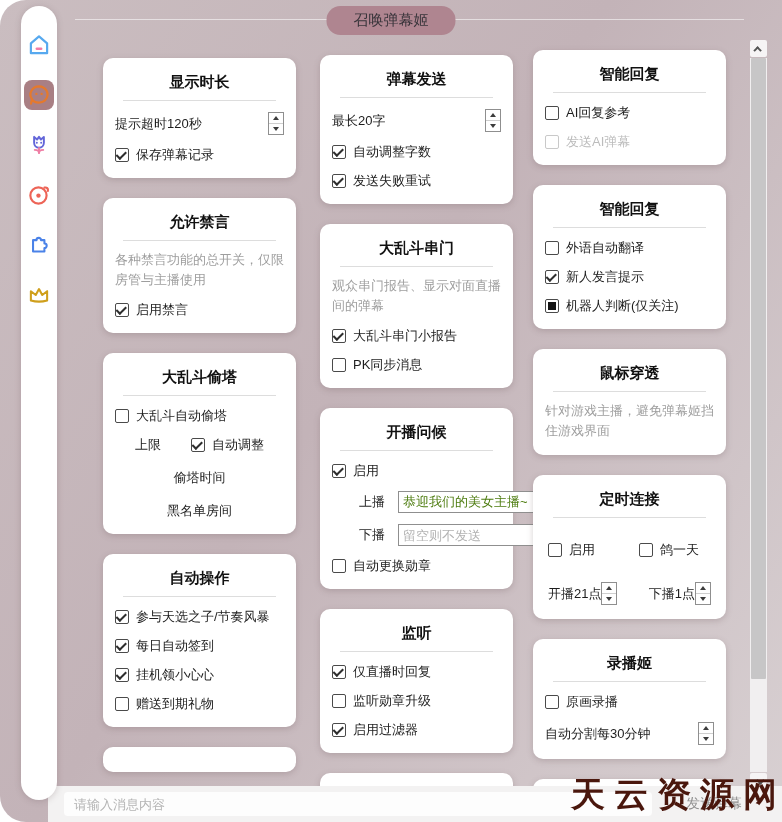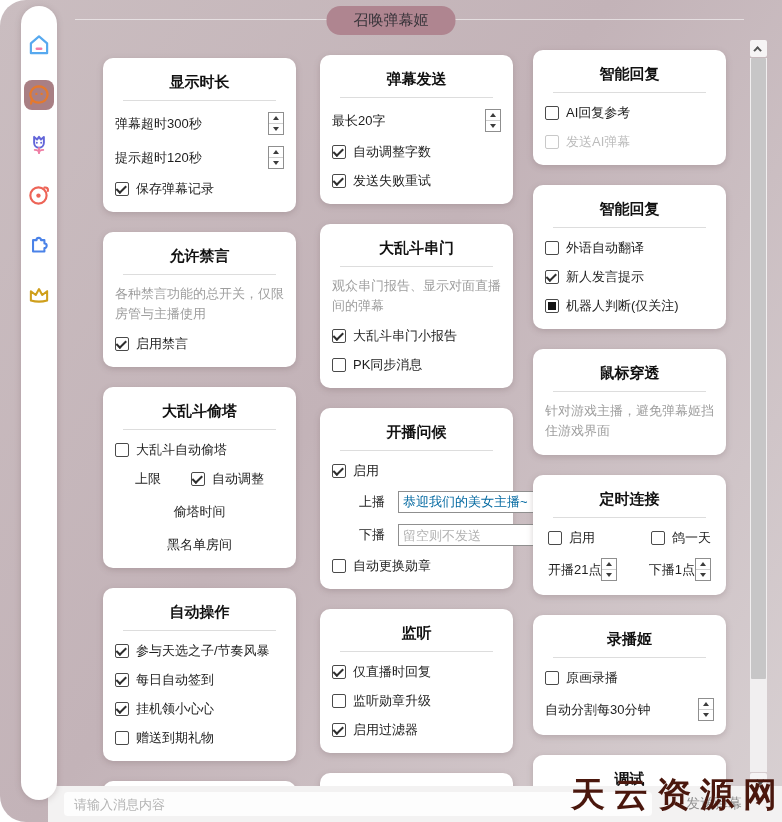--- a/index.html
+++ b/index.html
@@ -48,21 +48,21 @@
   .cb.disabled{border-color:#c9c9c9;cursor:default;}
   
   .spinner{width:16px;height:23px;border:1px solid #8f8f8f;background:#fff;display:flex;flex-direction:column;flex:none;}
   .sp-half{flex:1;display:flex;align-items:center;justify-content:center;cursor:pointer;}
   .sp-half.up{border-bottom:1px solid #cfcfcf;}
   .tri-up{width:0;height:0;border-left:3.5px solid transparent;border-right:3.5px solid transparent;border-bottom:4.5px solid #3c3c3c;}
   .tri-dn{width:0;height:0;border-left:3.5px solid transparent;border-right:3.5px solid transparent;border-top:4.5px solid #3c3c3c;}
   
   .input-row{gap:13px;margin-left:28px;}
   .input-row .prefix{flex:none;}
-  .txt-input{width:140px;height:22px;border:1px solid #8f8f8f;font-size:13px;padding:0 4px;color:#0369a1;outline:none;background:#fff;}
+  .txt-input{width:140px;height:22px;border:1px solid #8f8f8f;font-size:13px;padding:0 4px;color:#4d7c0f;outline:none;background:#fff;}
   .txt-input::placeholder{color:#b3b3b3;}
   
   .scrollbar{position:absolute;right:15px;top:40px;bottom:32px;width:17px;display:flex;flex-direction:column;z-index:4;}
   .sb-btn{height:17px;background:#f6f4f5;display:flex;align-items:center;justify-content:center;cursor:pointer;border-radius:2px;}
   .sb-track{flex:1;background:#f1eff0;position:relative;margin:1px 0;}
   .sb-thumb{position:absolute;left:1px;right:1px;top:0;height:87%;background:#c7c6c7;border-radius:1px;cursor:grab;}
   .chev{display:block;width:6px;height:6px;border-left:2px solid #555;border-top:2px solid #555;}
   .chev.up{transform:rotate(45deg) translateY(2px);}
   .chev.down{transform:rotate(225deg) translateY(2px);}
   
@@ -123,31 +123,20 @@
       </svg>
     </div>
   </aside>
 
   <main class="content">
     <div class="col" data-col="0">
         <div class="card">
           <div class="card-title">显示时长</div>
           <div class="card-divider"></div>
           <div class="row spin-row">
-            <span class="lab">弹幕超时300秒</span>
-            <span class="spinner">
-              <span class="sp-half up">
-                <span class="tri-up"></span>
-              </span>
-              <span class="sp-half dn">
-                <span class="tri-dn"></span>
-              </span>
-            </span>
-          </div>
-          <div class="row spin-row">
             <span class="lab">提示超时120秒</span>
             <span class="spinner">
               <span class="sp-half up">
                 <span class="tri-up"></span>
               </span>
               <span class="sp-half dn">
                 <span class="tri-dn"></span>
               </span>
             </span>
           </div>
@@ -316,21 +305,21 @@
           <div class="desc">针对游戏主播，避免弹幕姬挡住游戏界面</div>
         </div>
         <div class="card">
           <div class="card-title">定时连接</div>
           <div class="card-divider"></div>
           <div class="row split-row">
             <span class="row check-row" style="margin: 0px;">
               <span class="cb unchecked"></span>
               <span class="lab">启用</span>
             </span>
-            <span class="row check-row" style="margin: 0px; justify-content: center;">
+            <span class="row check-row" style="margin: 12px; justify-content: center;">
               <span class="cb unchecked"></span>
               <span class="lab">鸽一天</span>
             </span>
           </div>
           <div class="row split-row">
             <div class="inline-spin">
               <span class="lab">开播21点</span>
               <span class="spinner">
                 <span class="sp-half up">
                   <span class="tri-up"></span>

